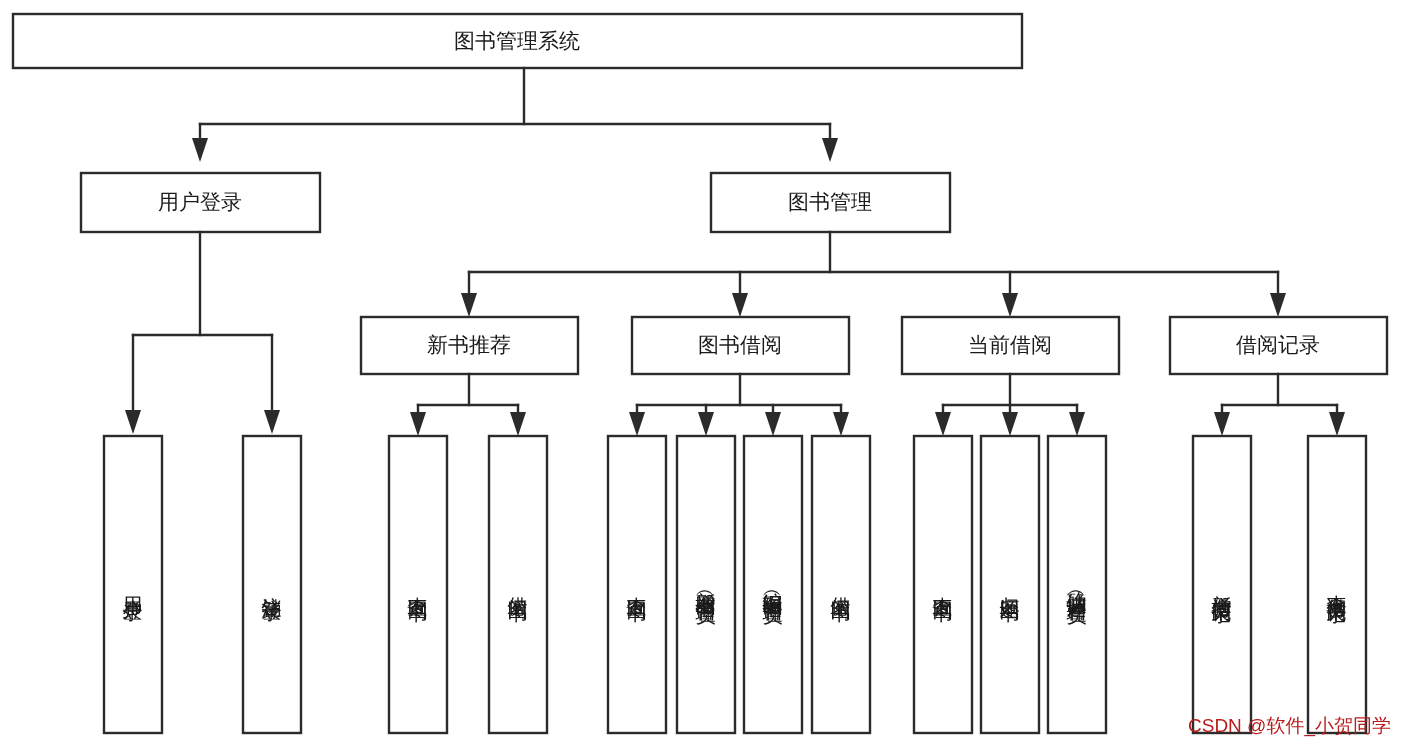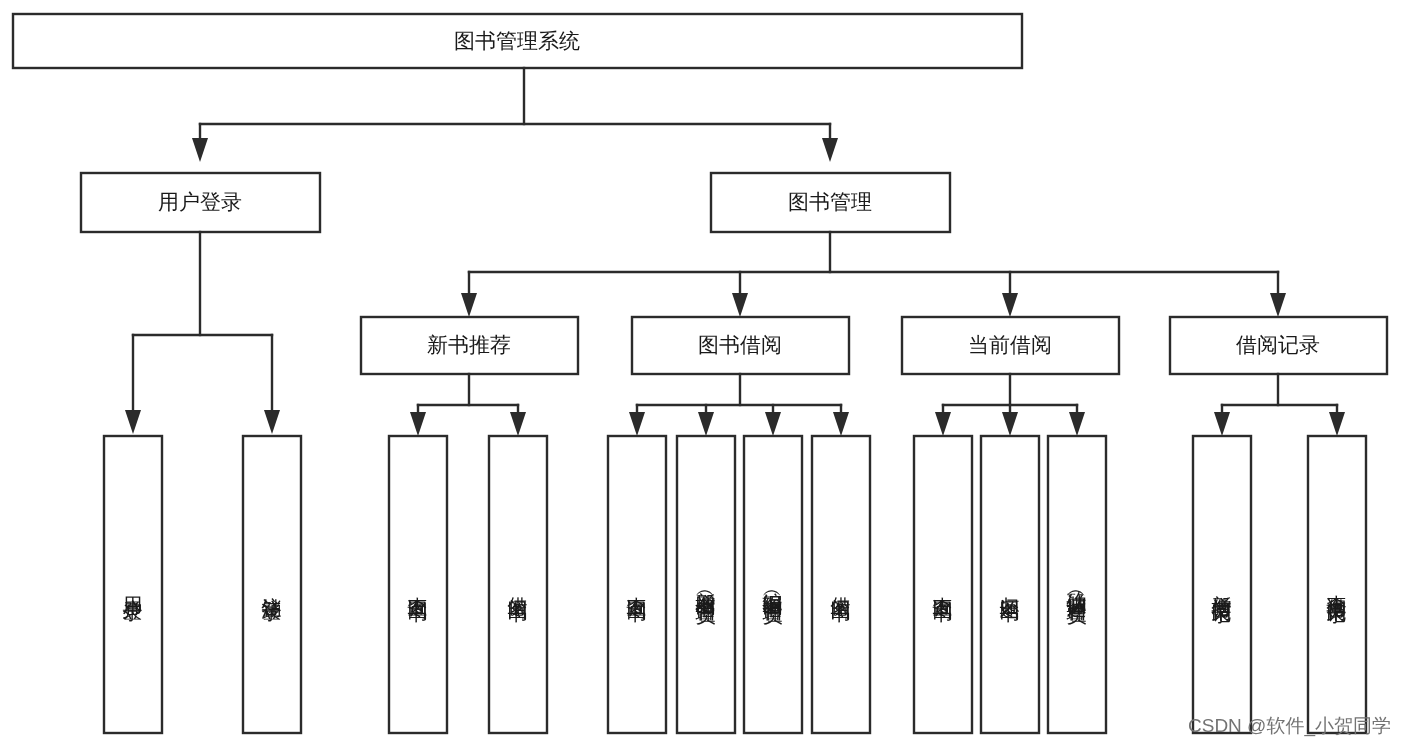--- a/index.html
+++ b/index.html
@@ -65,21 +65,21 @@
     justify-content: center;
     white-space: nowrap;
     user-select: none;
   }
   .watermark {
     position: absolute;
     left: 1188px;
     top: 713px;
     font-family: "Liberation Sans", "DejaVu Sans", sans-serif;
     font-size: 19px;
-    color: #737373;
+    color: #b91c1c;
     white-space: nowrap;
     user-select: none;
   }
 </style>
 </head>
 <body>
 
 <div id="diagram-root">
 
   <svg class="diagram-canvas" viewBox="0 0 1405 747">

